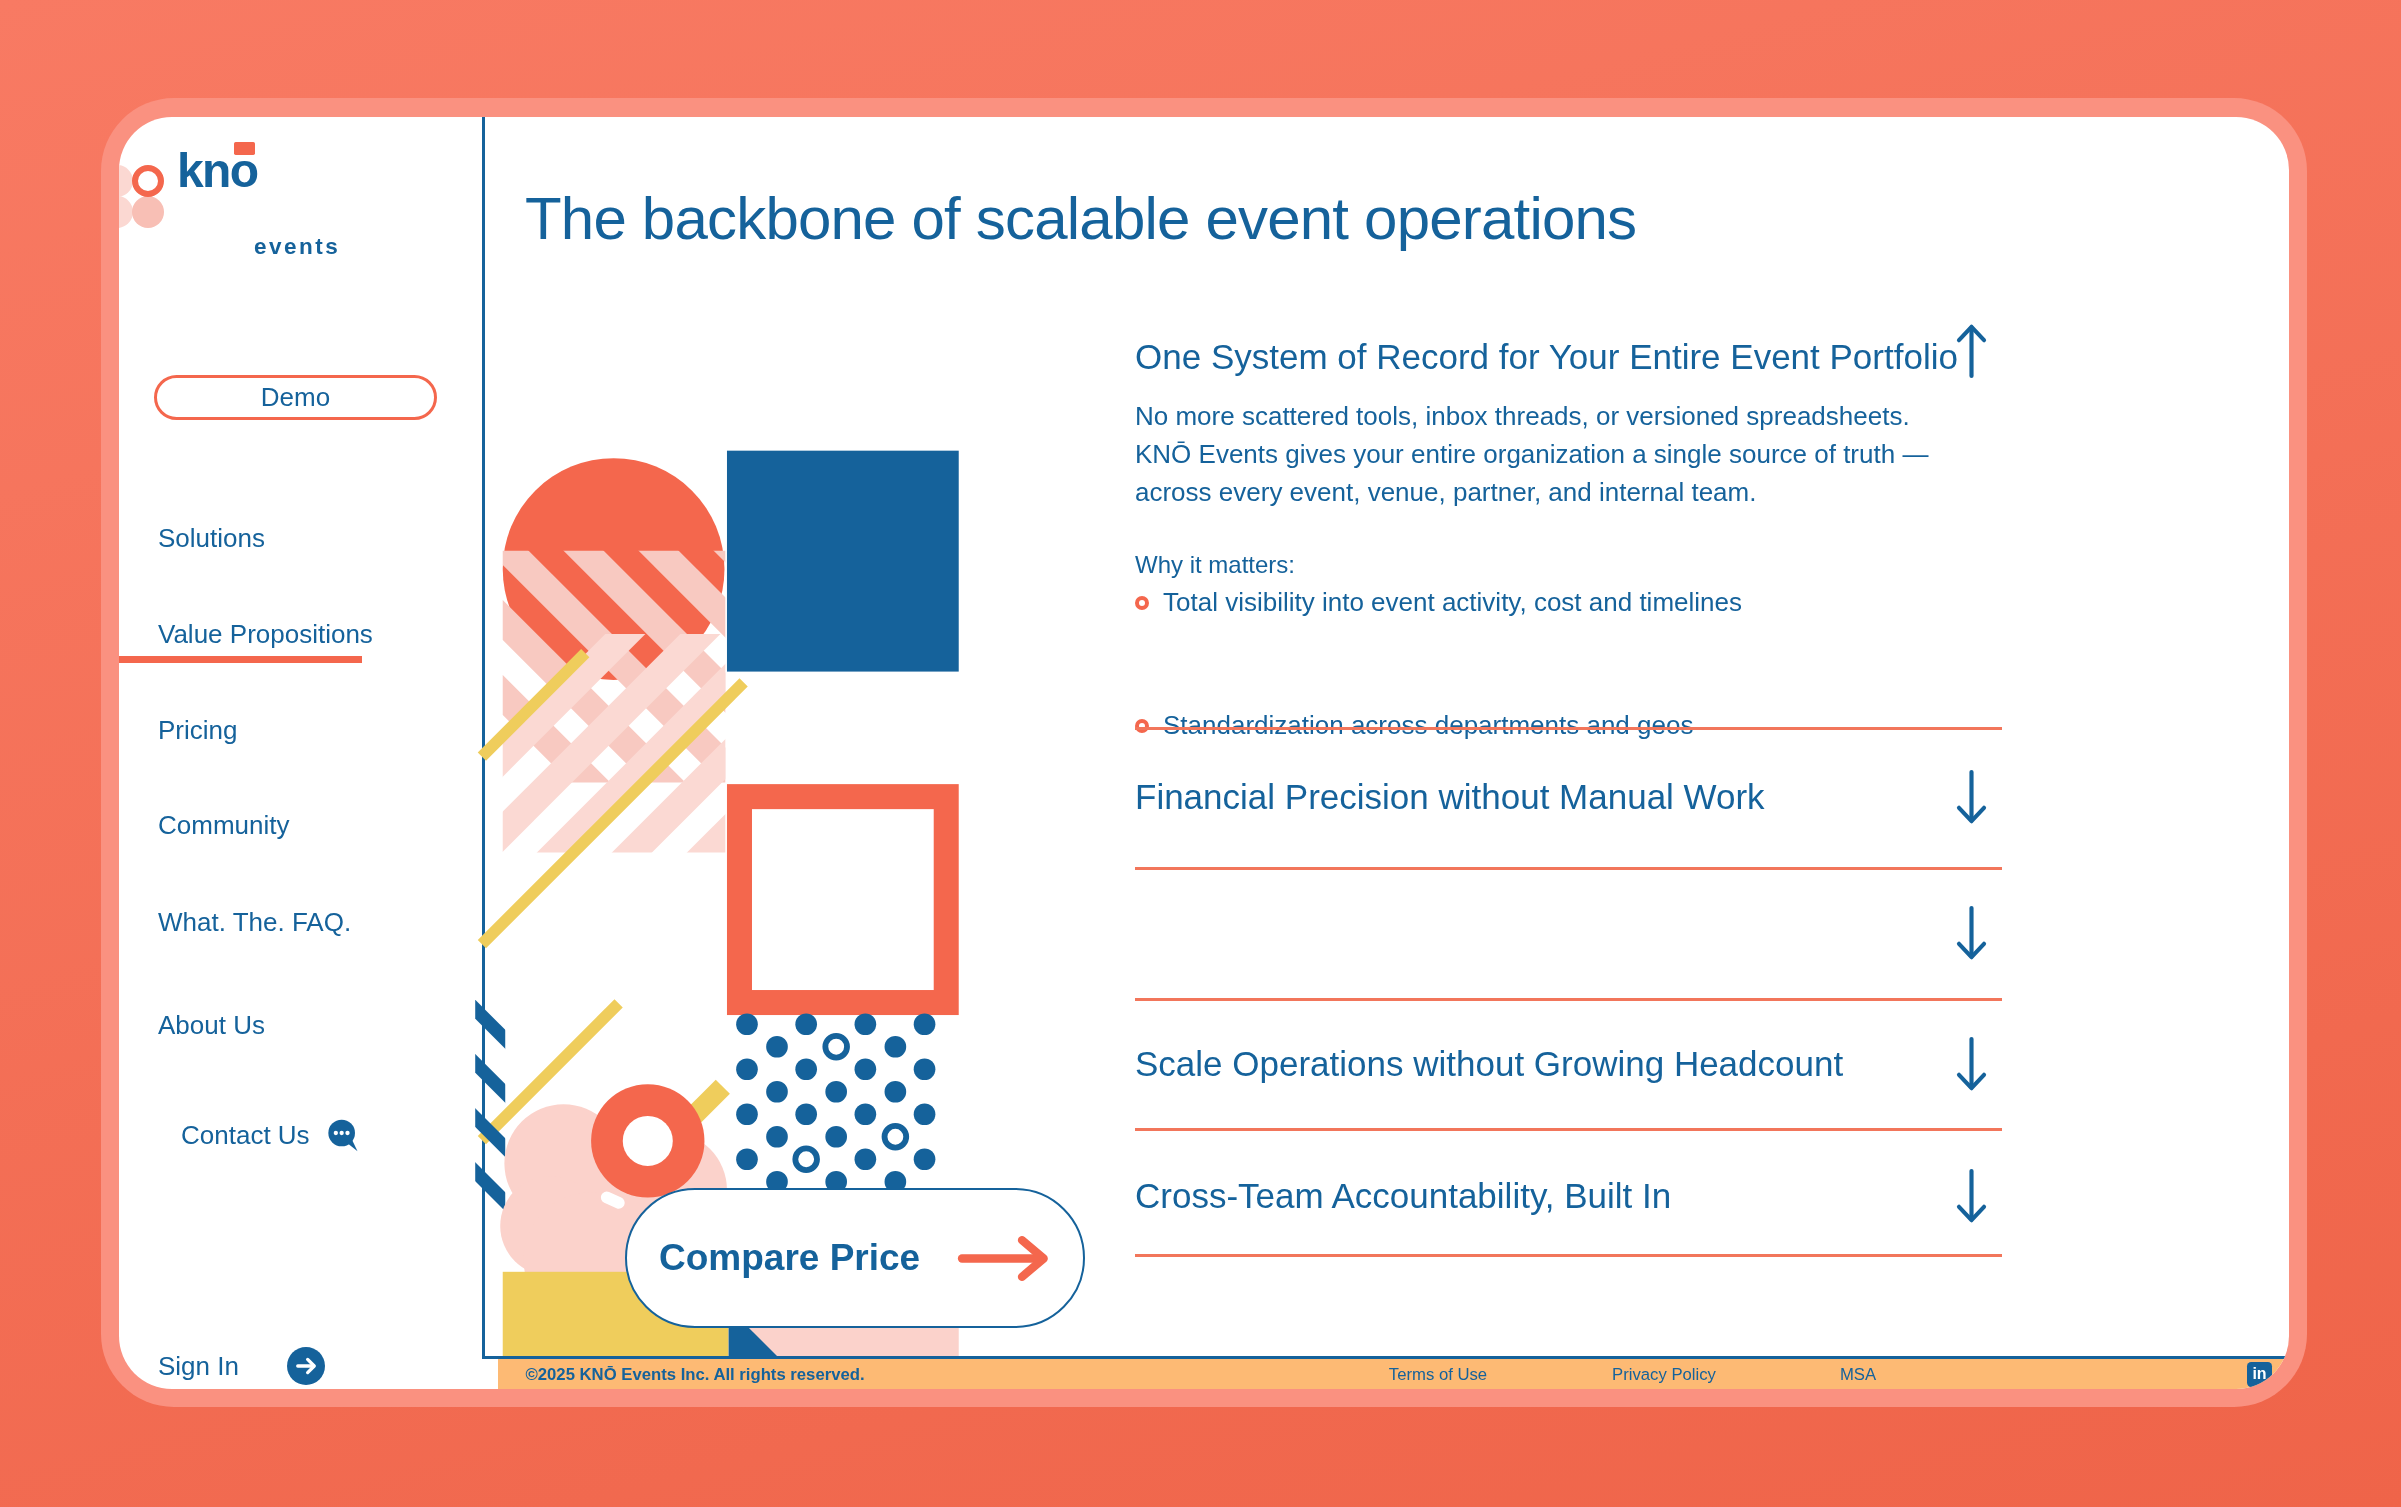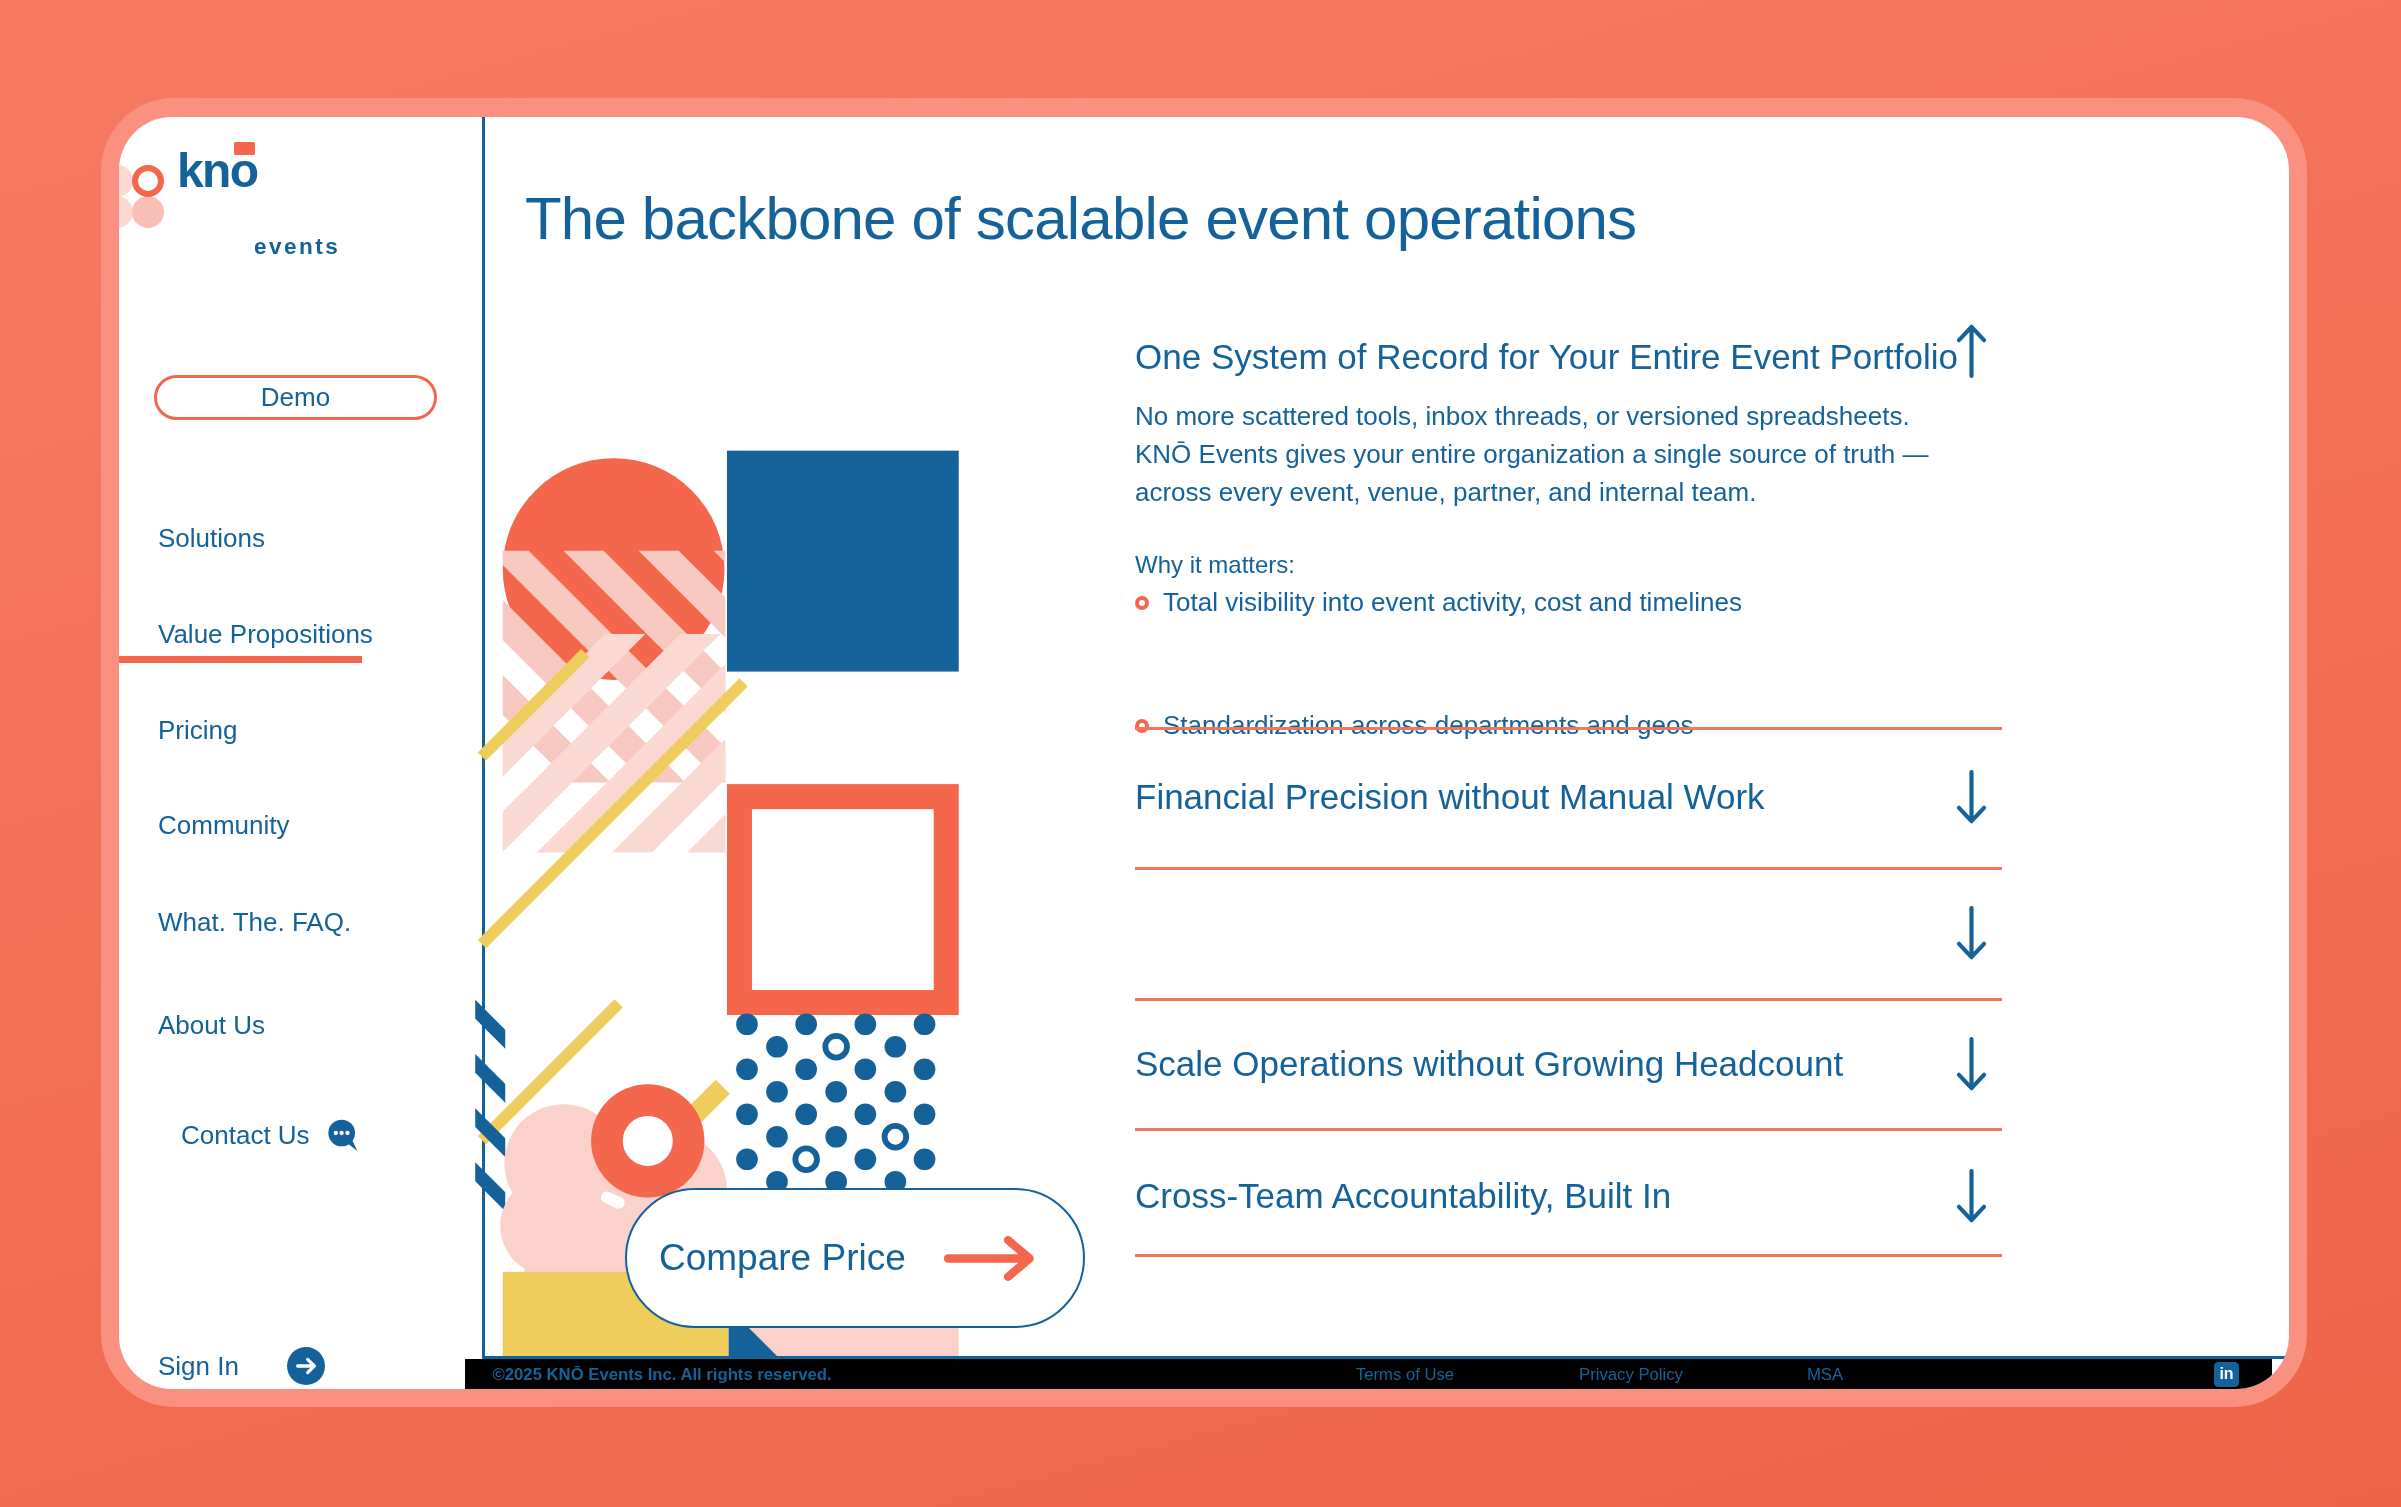--- a/index.html
+++ b/index.html
@@ -37,25 +37,25 @@
   .acc-body{position:absolute;left:0;top:280px;font-size:26px;line-height:38px;color:var(--blue);width:800px;}
   .why{position:absolute;left:0;top:429px;font-size:24px;line-height:37px;color:var(--blue);}
   .bullet-row{position:absolute;left:0;height:37px;display:flex;align-items:center;gap:14px;font-size:26px;color:var(--blue);}
   .bullet-ring{width:14px;height:14px;border:4.2px solid var(--accent);border-radius:50%;flex:0 0 auto;}
   .acc-divider{position:absolute;left:0;width:867px;height:2.5px;background:#F2765B;}
   .acc-arrow{position:absolute;width:37px;height:60px;cursor:pointer;}
 
   
   .compare-btn{position:absolute;left:506px;top:1071px;width:460px;height:140px;border:2.5px solid var(--blue);border-radius:70px;
     background:#fff;display:flex;align-items:center;padding-left:32px;gap:37px;cursor:pointer;}
-  .compare-label{font-size:37px;color:var(--blue);font-weight:400;white-space:nowrap;text-align:center;}
+  .compare-label{font-size:37px;color:var(--blue);font-weight:700;white-space:nowrap;text-align:center;}
 
   
   .footer-line{position:absolute;left:363px;top:1239px;width:1807px;height:2.5px;background:var(--blue);}
-  .footer{position:absolute;left:346px;top:1242px;width:1807px;height:31px;background:#000000;}
+  .footer{position:absolute;left:379px;top:1242px;width:1807px;height:31px;background:#fdba74;}
   .copyright{position:absolute;left:27.5px;top:5.8px;font-size:16.7px;font-weight:700;color:var(--blue);white-space:nowrap;}
   .footer-link{position:absolute;top:5.8px;transform:translateX(-50%);font-size:16.7px;font-weight:500;color:var(--blue);cursor:pointer;white-space:nowrap;}
   .li-icon{position:absolute;left:1749px;top:2.5px;width:25px;height:25px;background:var(--blue);border-radius:4.2px;
     display:flex;align-items:center;justify-content:center;color:#fff;font-size:16px;font-weight:700;cursor:pointer;}
 
   .art{position:absolute;left:356px;top:317px;width:634px;height:922px;}
 </style>
 </head>
 <body>
 

